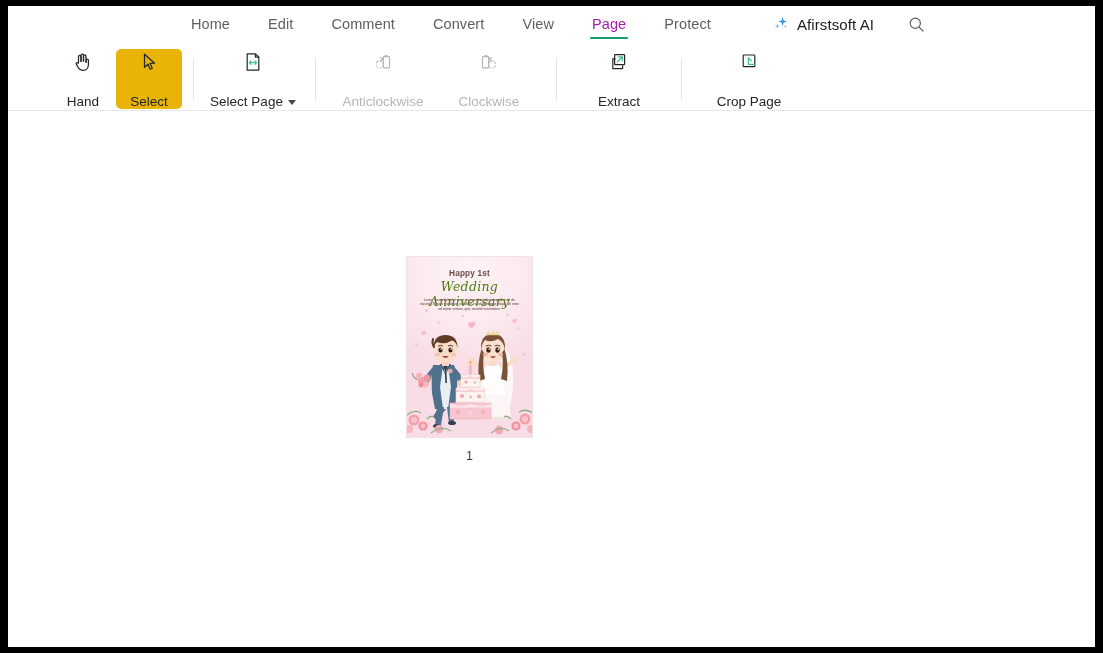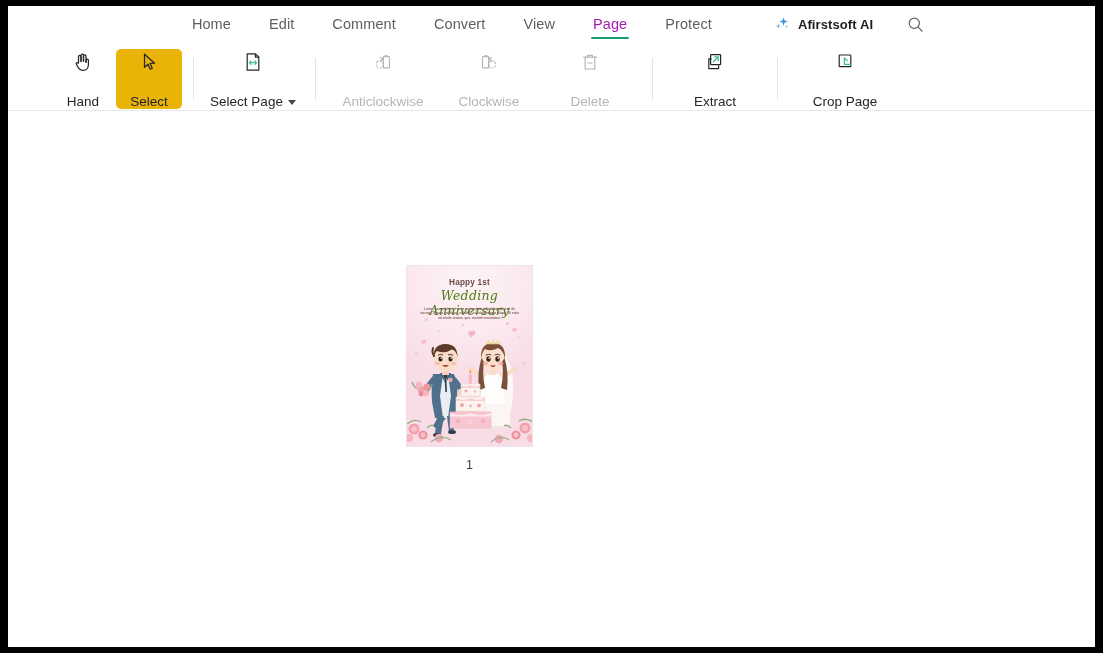--- a/index.html
+++ b/index.html
@@ -51,23 +51,23 @@
     border-radius: 1px;
   }
   .ai-group {
     display: flex;
     align-items: center;
     gap: 7px;
     margin-left: 36px;
     padding-bottom: 5px;
   }
   .ai-label {
-    font-size: 13px;
+    font-size: 15px;
     color: #1b1d20;
-    font-weight: 700;
+    font-weight: 400;
     letter-spacing: .1px;
   }
   .search-btn {
     margin-left: 22px;
     padding-bottom: 5px;
     display: flex;
     align-items: center;
   }
 
   
@@ -138,21 +138,21 @@
   
   #canvas {
     position: relative;
     height: calc(641px - 41px - 64px);
     background: #ffffff;
     padding-top: 37px;
   }
   #thumb-wrap {
     position: absolute;
     left: 398px;
-    top: 154px;
+    top: 145px;
     width: 127px;
   }
   #page-thumb {
     position: relative;
     width: 127px;
     height: 182px;
     overflow: hidden;
     background: #fbeef2;
     border: 1px solid #f0e2e8;
   }
@@ -325,31 +325,20 @@
         <svg width="24" height="24" viewBox="0 0 24 24" fill="none">
           <rect x="5.5" y="6.6" width="6.2" height="11.2" rx="0.6" stroke="#b2b6ba" stroke-width="1.2"></rect>
           <rect x="12.2" y="11.4" width="6.2" height="6.4" rx="0.6" stroke="#b2b6ba" stroke-width="1.1" stroke-dasharray="1.6 1.5"></rect>
           <path d="M12.4 9.2 A4 4 0 0 0 8 5.6" stroke="#b2b6ba" stroke-width="1.15" stroke-linecap="round"></path>
           <path d="M14.5 7.6 L12.6 9.4 L14.6 11" stroke="#b2b6ba" stroke-width="1.15" stroke-linecap="round" stroke-linejoin="round"></path>
         </svg>
       </span>
       <span class="tlabel">Clockwise</span>
     </div>
 
-    <div class="tool wide disabled">
-      <span class="ticon">
-        <svg width="24" height="24" viewBox="0 0 24 24" fill="none" stroke="#b2b6ba" stroke-width="1.2" stroke-linecap="round" stroke-linejoin="round">
-          <path d="M5.6 7.2 H18.4"></path>
-          <path d="M9.6 7.1 V5.4 H14.4 V7.1"></path>
-          <path d="M7.2 7.3 V19 H16.8 V7.3"></path>
-          <path d="M9.9 13 H14.1"></path>
-        </svg>
-      </span>
-      <span class="tlabel">Delete</span>
-    </div>
 
     <div class="sep s2"></div>
 
     <div class="tool wide">
       <span class="ticon">
         <svg width="24" height="24" viewBox="0 0 24 24" fill="none">
           <rect x="7.6" y="4.6" width="10" height="10" rx="0.7" stroke="#22262b" stroke-width="1.2"></rect>
           <path d="M15.6 15.6 V18.6 H5.8 V8.9 H8.6" stroke="#22262b" stroke-width="1.2" stroke-linejoin="round"></path>
           <path d="M10.4 11.9 L15 7.2" stroke="#3fbf8f" stroke-width="1.3" stroke-linecap="round"></path>
           <path d="M11.6 6.9 H15.2 V10.5" stroke="#3fbf8f" stroke-width="1.3" stroke-linecap="round" stroke-linejoin="round"></path>

